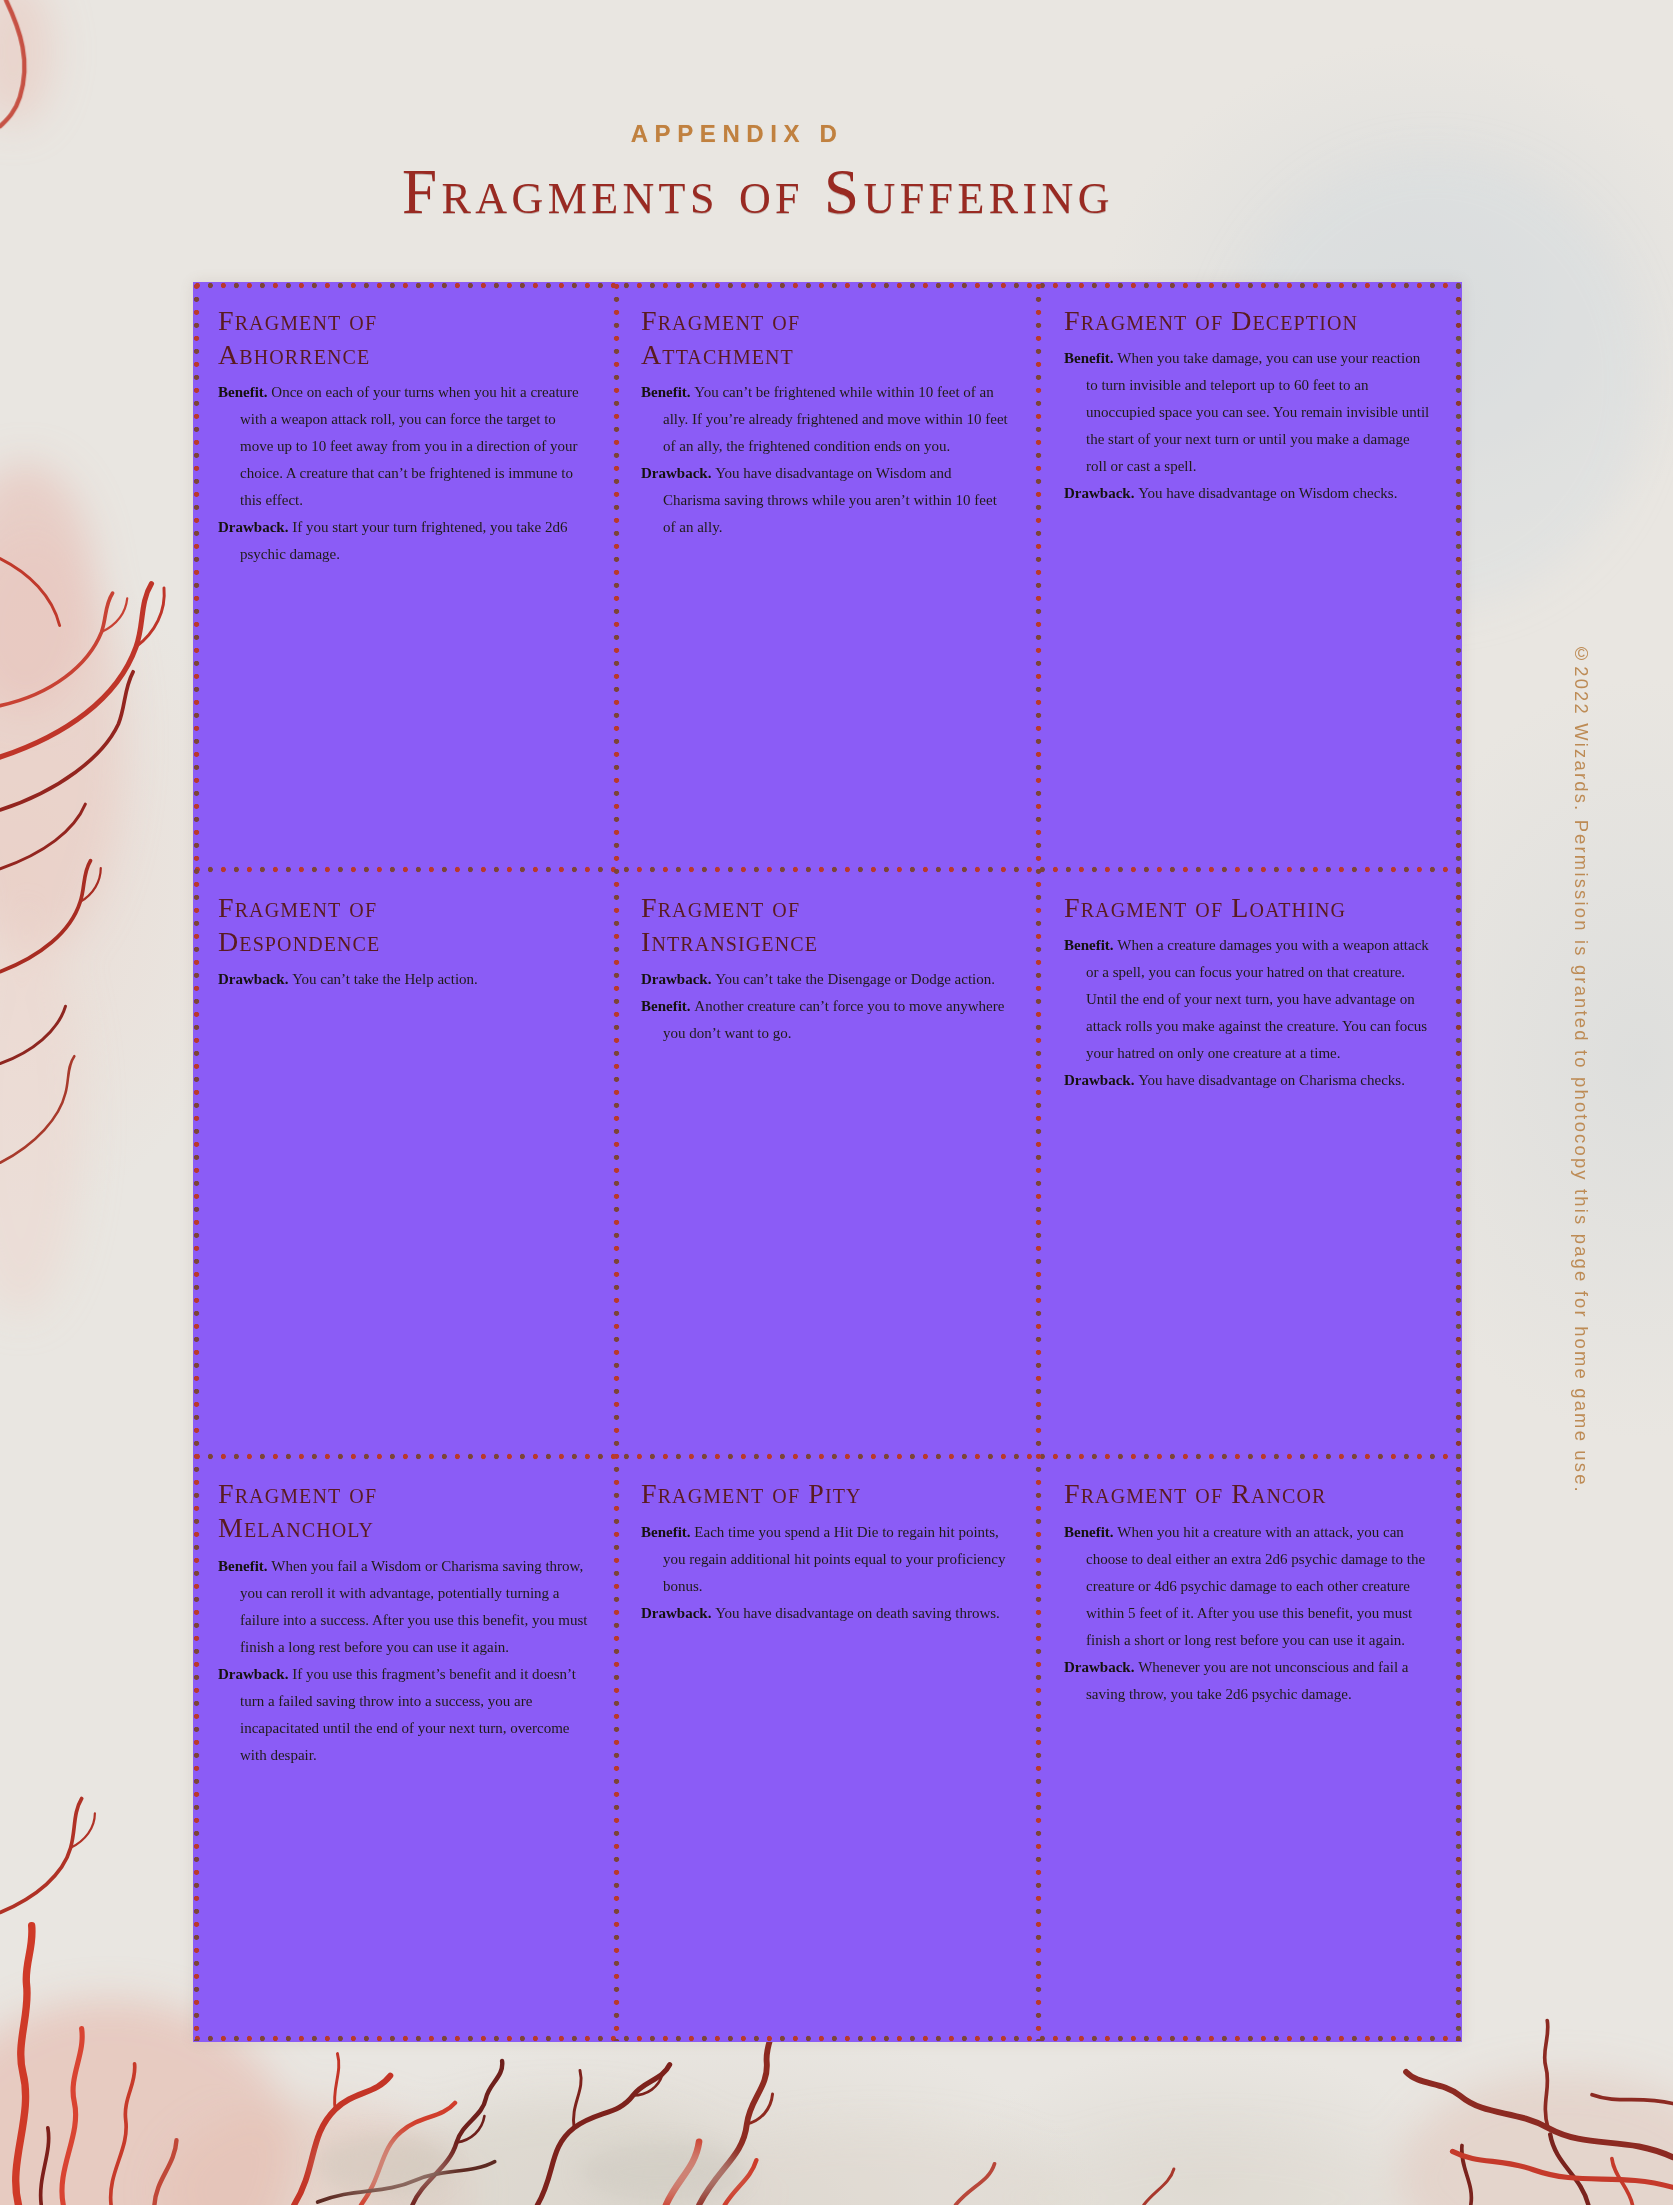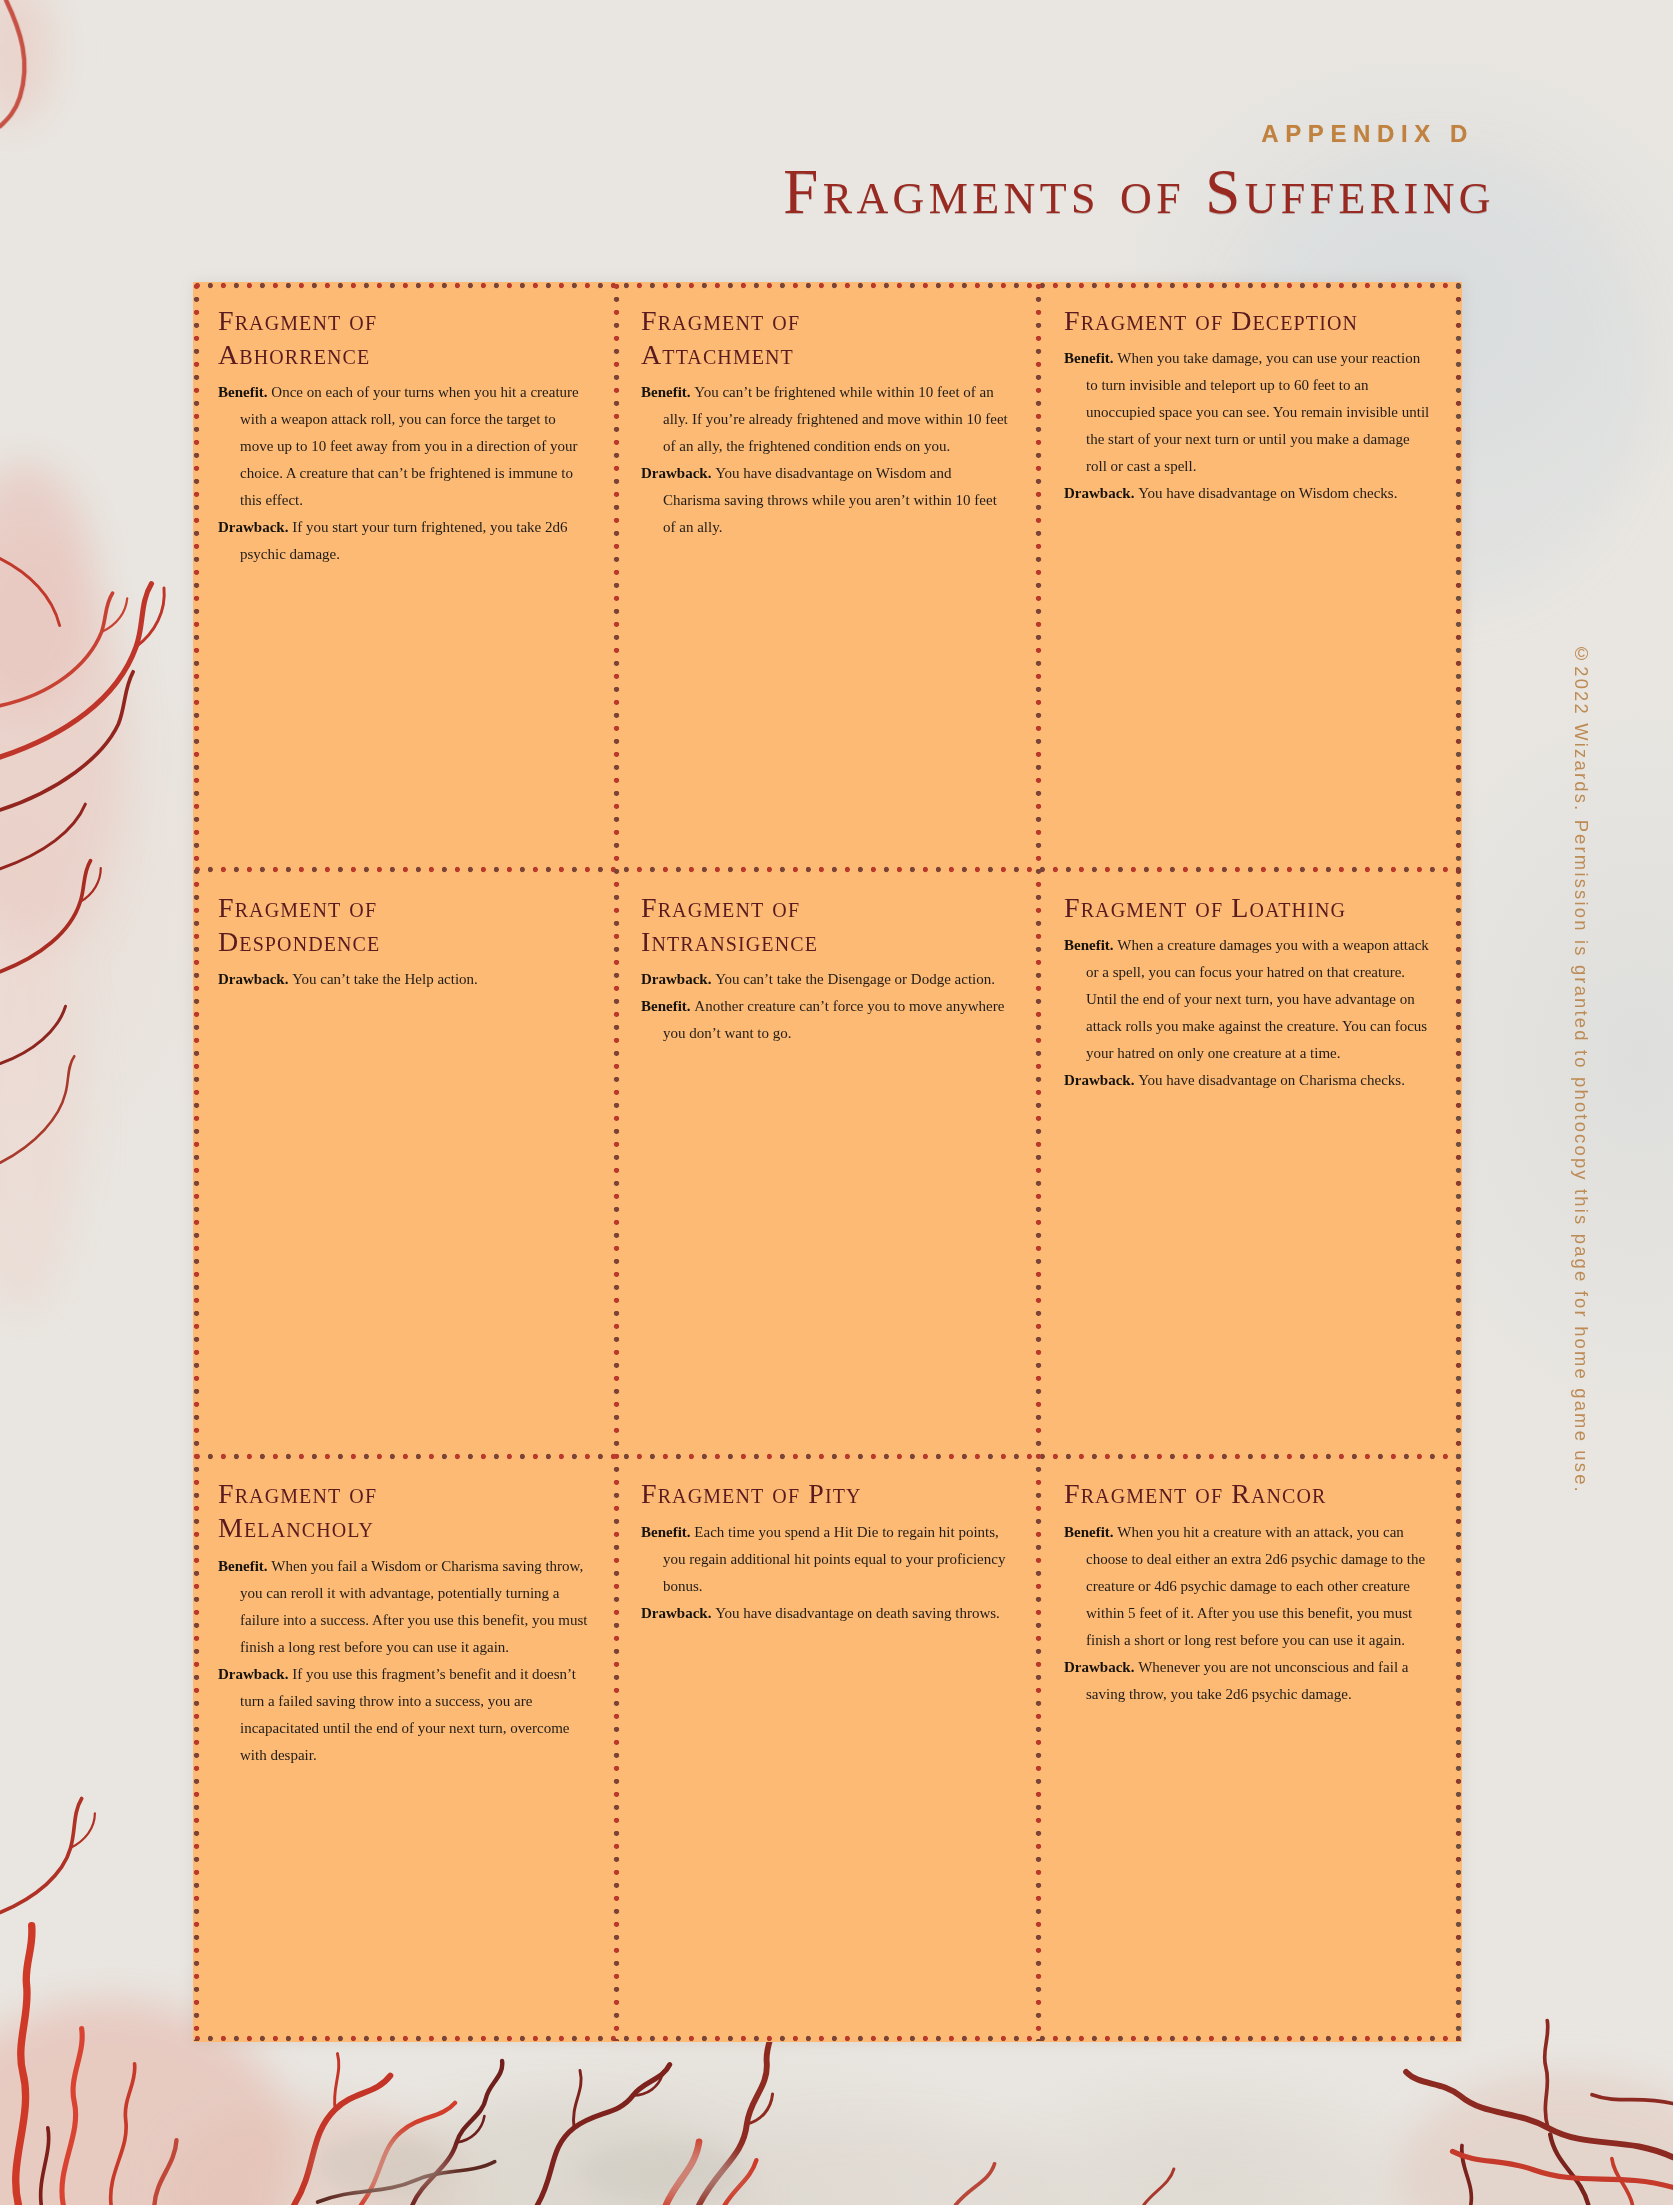--- a/index.html
+++ b/index.html
@@ -8,33 +8,33 @@
     font-family:"Liberation Serif",serif;
     background:
       radial-gradient(456px 382px at 85% 14%, rgba(203,211,216,.55), transparent 70%),
       radial-gradient(382px 544px at 98% 48%, rgba(208,213,215,.45), transparent 70%),
       radial-gradient(323px 470px at 1% 40%, rgba(236,211,202,.5), transparent 72%),
       radial-gradient(559px 250px at 42% 100%, rgba(214,206,196,.55), transparent 72%),
       radial-gradient(368px 191px at 72% 99%, rgba(210,205,196,.5), transparent 70%),
       #e9e6e1;
   }
   .art{position:absolute;inset:0;z-index:1;pointer-events:none;}
-  .hdr{position:absolute;left:0;width:1474px;text-align:right;z-index:2;}
+  .hdr{position:absolute;left:0;width:1474px;text-align:center;z-index:2;}
   .kicker{
     top:120px;font-family:"Liberation Sans",sans-serif;font-weight:bold;
     font-size:24px;letter-spacing:6.6px;color:#c1813f;
     text-shadow:0 0 0.7px rgba(160,100,40,.35);
   }
   .title{
     top:156px;font-size:63px;font-variant:small-caps;letter-spacing:4.4px;
     color:#992a22;text-shadow:0 0.7px 0 rgba(70,10,8,.25);padding-left:21px;
   }
   .sheet{
     position:absolute;left:193px;top:282px;width:1269px;height:1760px;
-    background:#fdba74;z-index:2;
+    background:#8b5cf6;z-index:2;
     display:grid;grid-template-columns:repeat(3,1fr);grid-template-rows:repeat(3,1fr);
     box-shadow:0 0 13.2px rgba(120,90,70,.12);
   }
   .dh,.dv{position:absolute;z-index:3;pointer-events:none;--a:#b9392c;--b:#7c4437;}
   .dh{height:6.6px;left:0.7px;right:0.7px;
     background-image:
       radial-gradient(circle at 3.3px 3.3px, var(--a) 2.3px, rgba(0,0,0,0) 2.8px),
       radial-gradient(circle at 3.3px 3.3px, var(--b) 2.3px, rgba(0,0,0,0) 2.8px);
     background-size:26px 6.6px,26px 6.6px;background-position:0 0,13px 0;background-repeat:repeat-x;}
   .dv{width:6.6px;top:0.7px;bottom:0.7px;

